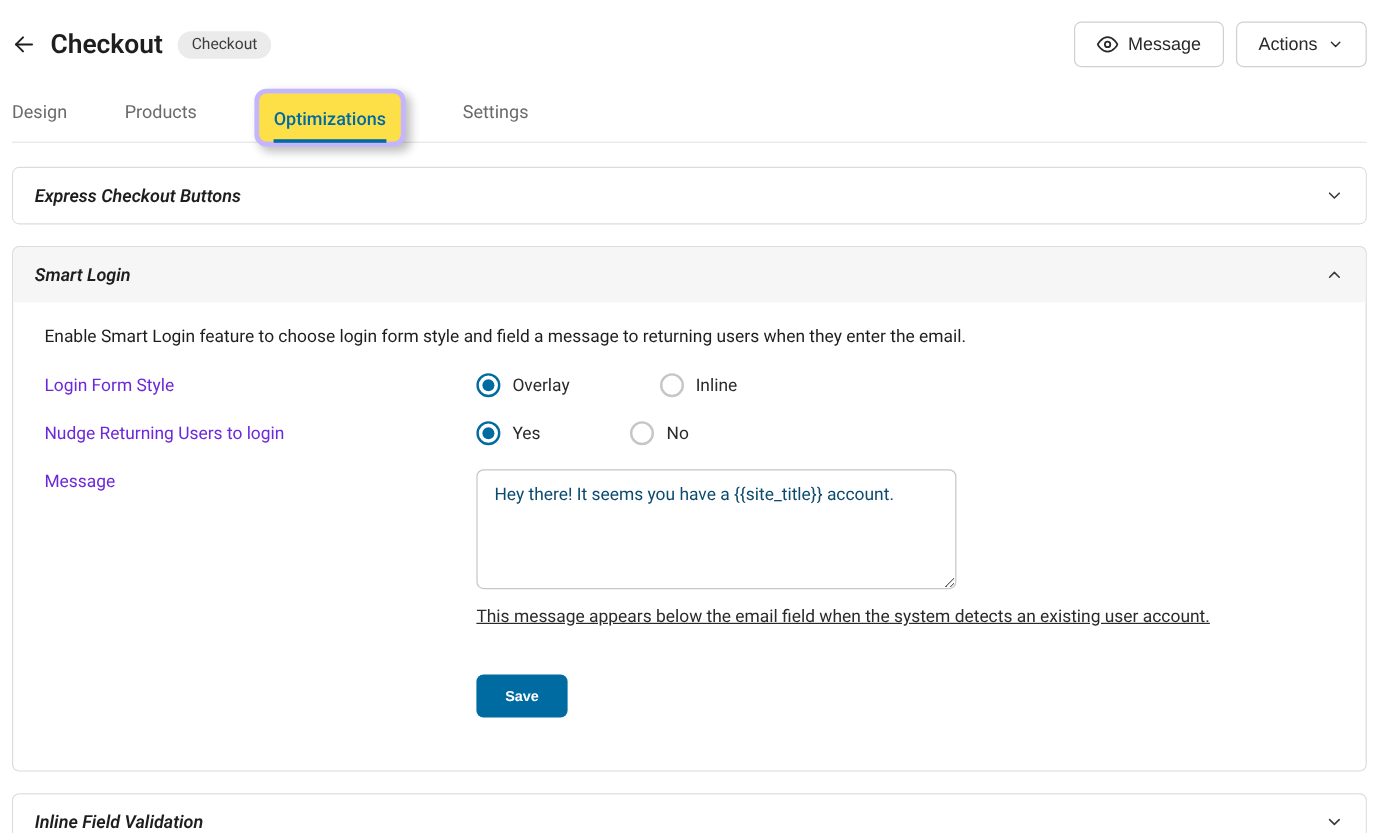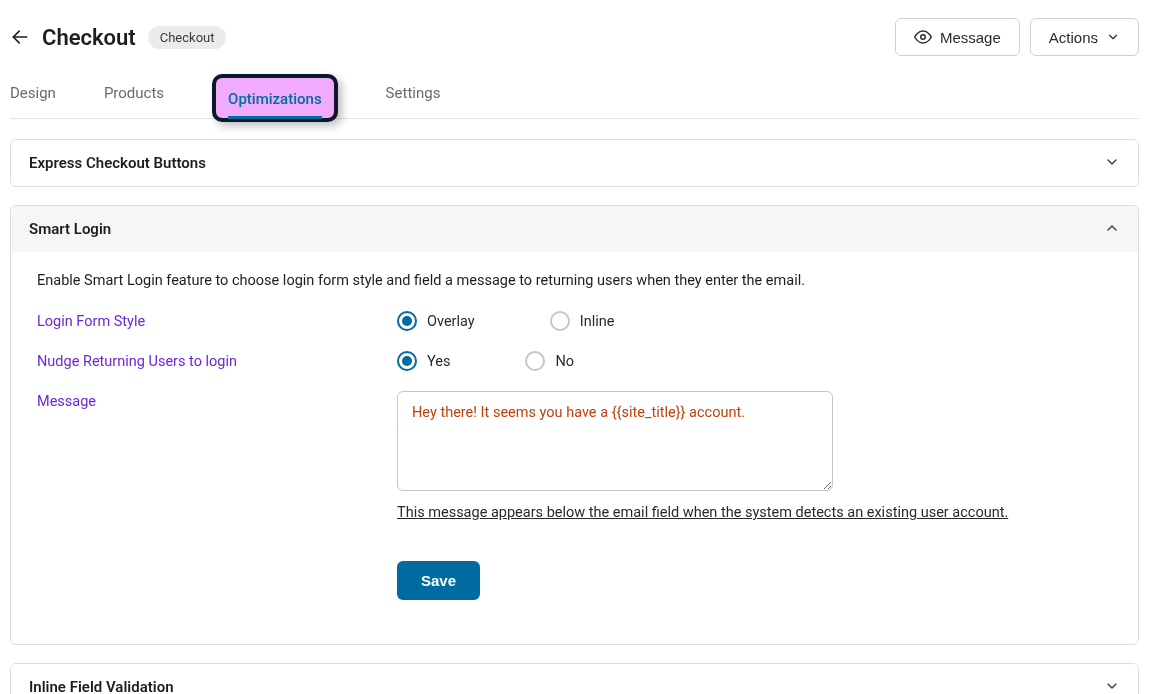--- a/index.html
+++ b/index.html
@@ -71,28 +71,28 @@
     }
     .tab {
       padding: 10px 0;
       font-size: 15px;
       color: #6a6a6a;
       cursor: pointer;
       position: relative;
       font-weight: 400;
     }
     .tab-active-wrapper {
-      border: 4px solid #0f172a;
+      border: 4px solid #c4b5fd;
       border-radius: 10px;
       padding: 2px 12px 0 12px;
       margin-bottom: -4px;
       position: relative;
       z-index: 2;
       box-shadow: 4px 4px 8px rgba(0,0,0,0.25);
-      background: #f0abfc;
+      background: #fde047;
     }
     .tab.active {
       color: #006ba1;
       font-weight: 500;
     }
     .tab.active::after {
       content: "";
       position: absolute;
       left: 0;
       right: 0;
@@ -105,26 +105,28 @@
     }
     .panel {
       border: 1px solid #dcdcdc;
       border-radius: 6px;
       margin-bottom: 18px;
       overflow: hidden;
     }
     .panel-header {
       display: flex;
       justify-content: space-between;
+      align-items: center;
       padding: 14px 18px;
       cursor: pointer;
       font-size: 15px;
       font-weight: 600;
       color: #1e1e1e;
       background: #fff;
+      font-style: italic;
     }
     .panel.expanded .panel-header {
       background: #f6f6f6;
     }
     .chevron {
       width: 16px;
       height: 16px;
       display: flex;
       align-items: center;
       justify-content: center;
@@ -179,43 +181,43 @@
       width: 10px;
       height: 10px;
       border-radius: 50%;
       background: #006ba1;
     }
     .radio-label {
       font-size: 14.5px;
       color: #2a2a2a;
     }
     .textarea {
-      width: 436px;
+      width: 400px;
       min-height: 100px;
       border: 1px solid #c6c6c6;
       border-radius: 6px;
       padding: 12px 14px;
       font-family: inherit;
       font-size: 14.5px;
-      color: #c2410c;
+      color: #0c4a6e;
       resize: both;
     }
     .help-text {
       font-size: 14.5px;
       color: #2a2a2a;
       margin-top: 10px;
       text-decoration: underline;
     }
     .btn-primary {
       background: #006ba1;
       color: #fff;
       border: none;
       padding: 11px 24px;
       border-radius: 6px;
-      font-size: 15px;
+      font-size: 12px;
       font-weight: 600;
       cursor: pointer;
       margin-top: 20px;
     }
     svg { display: block; }
   </style>
 </head>
 <body>
 
 <div class="header">

